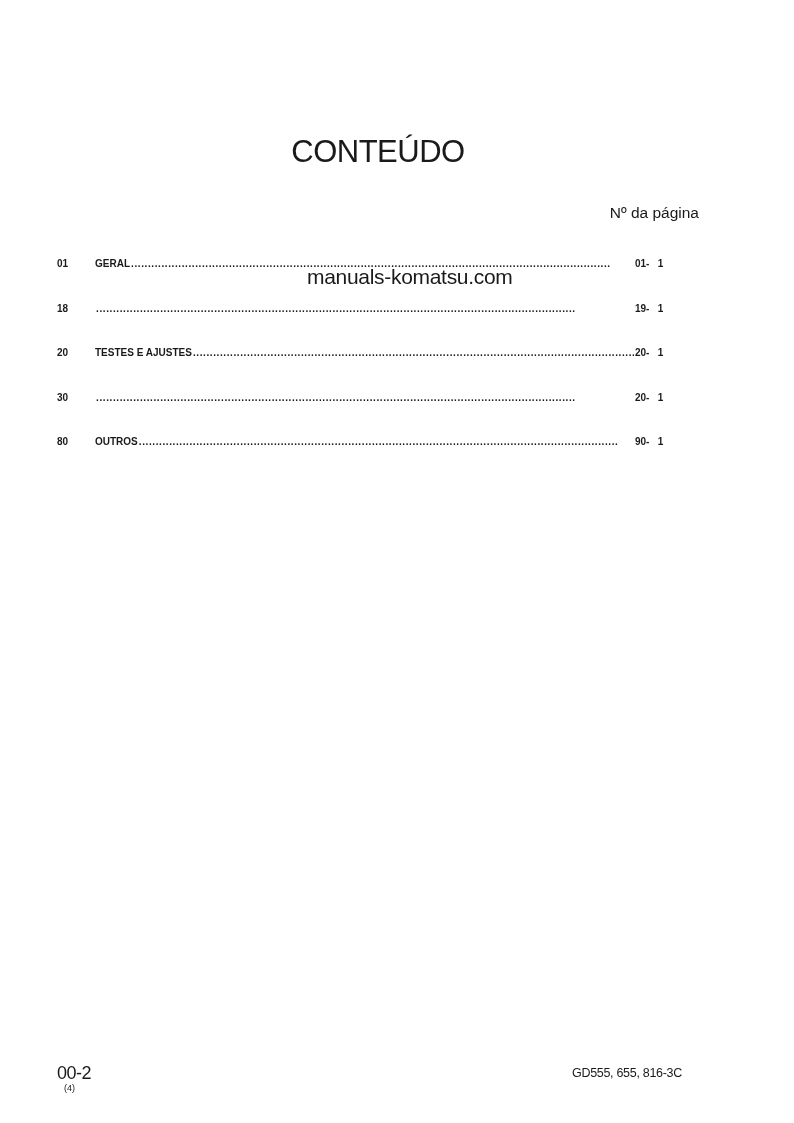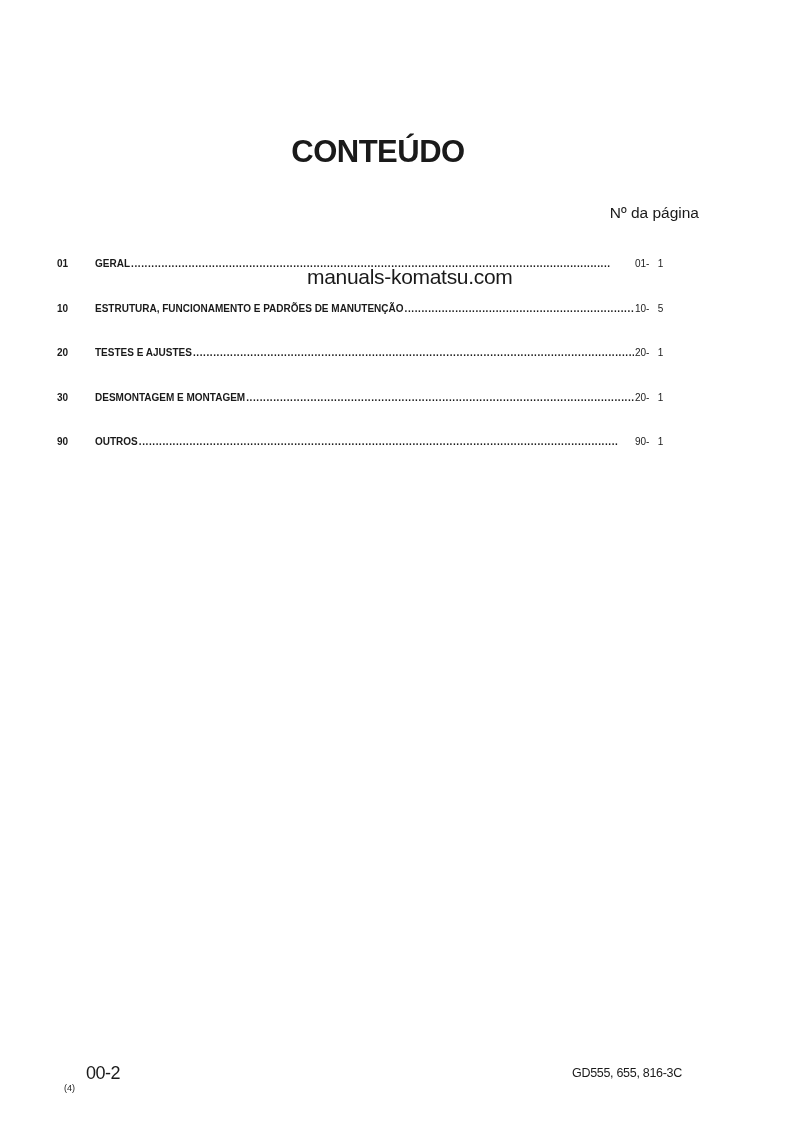--- a/index.html
+++ b/index.html
@@ -1,67 +1,65 @@
 <!DOCTYPE html>
 <html><head>
 <meta charset="utf-8">
 <style>
   html, body { margin: 0; padding: 0; background: #ffffff; }
   body { width: 794px; height: 1123px; position: relative; overflow: hidden;
          font-family: "Liberation Sans", sans-serif; color: #1a1a1a; }
   .title { position: absolute; left: 0; width: 756px; top: 134px; text-align: center;
-           font-size: 31px; font-weight: bold; letter-spacing: -0.5px; }
+           font-size: 31px; font-weight: normal; letter-spacing: -0.5px; }
   .page-label { position: absolute; right: 95px; top: 204px; font-size: 15.5px; margin-left: 27px; }
   .toc { position: absolute; left: 57px; top: 258px; width: 638px; }
   .row { position: relative; height: 44.5px; display: flex; align-items: flex-start;
          font-size: 10px; font-weight: bold; }
   .num { width: 38px; flex: none; }
   .label { white-space: nowrap; flex: none; }
   .dots { flex: 1; overflow: hidden; white-space: nowrap; font-weight: bold;
           letter-spacing: 0.6px; margin: 0 1px; }
-  .page { flex: none; width: 60px; font-weight: normal; white-space: pre; text-align: left; }
+  .page { flex: none; width: 60px; font-weight: bold; white-space: pre; text-align: left; }
   .watermark { position: absolute; left: 307px; top: 265px; font-size: 21px;
                color: #1a1a1a; letter-spacing: -0.3px; }
-  .footer-left { position: absolute; left: 57px; top: 1063px; font-size: 18px; letter-spacing: -0.5px; margin-left: 29px; }
+  .footer-left { position: absolute; left: 57px; top: 1063px; font-size: 18px; letter-spacing: -0.5px; }
   .footer-rev { position: absolute; left: 64px; top: 1083px; font-size: 9px; }
   .footer-right { position: absolute; left: 572px; top: 1066px; font-size: 12.5px; letter-spacing: -0.3px; }
 </style>
 </head>
 <body>
 
 <div class="title">CONTEÚDO</div>
 <div class="page-label">Nº da página</div>
 
 <div class="toc">
   <div class="row">
     <span class="num">01</span>
     <span class="label">GERAL</span>
     <span class="dots">..............................................................................................................................................</span>
     <span class="page">01-   1</span>
   </div>
   <div class="row">
-    <span class="num">10</span>
-    <span class="label">ESTRUTURA, FUNCIONAMENTO E PADRÕES DE MANUTENÇÃO</span>
+    <span class="num">18</span>
     <span class="dots">..............................................................................................................................................</span>
-    <span class="page">10-   5</span>
+    <span class="page">19-   1</span>
   </div>
   <div class="row">
     <span class="num">20</span>
     <span class="label">TESTES E AJUSTES</span>
     <span class="dots">..............................................................................................................................................</span>
     <span class="page">20-   1</span>
   </div>
   <div class="row">
     <span class="num">30</span>
-    <span class="label">DESMONTAGEM E MONTAGEM</span>
     <span class="dots">..............................................................................................................................................</span>
     <span class="page">20-   1</span>
   </div>
   <div class="row">
-    <span class="num">90</span>
+    <span class="num">80</span>
     <span class="label">OUTROS</span>
     <span class="dots">..............................................................................................................................................</span>
     <span class="page">90-   1</span>
   </div>
 </div>
 
 <div class="watermark">manuals-komatsu.com</div>
 
 <div class="footer-left">00-2</div>
 <div class="footer-rev">(4)</div>

